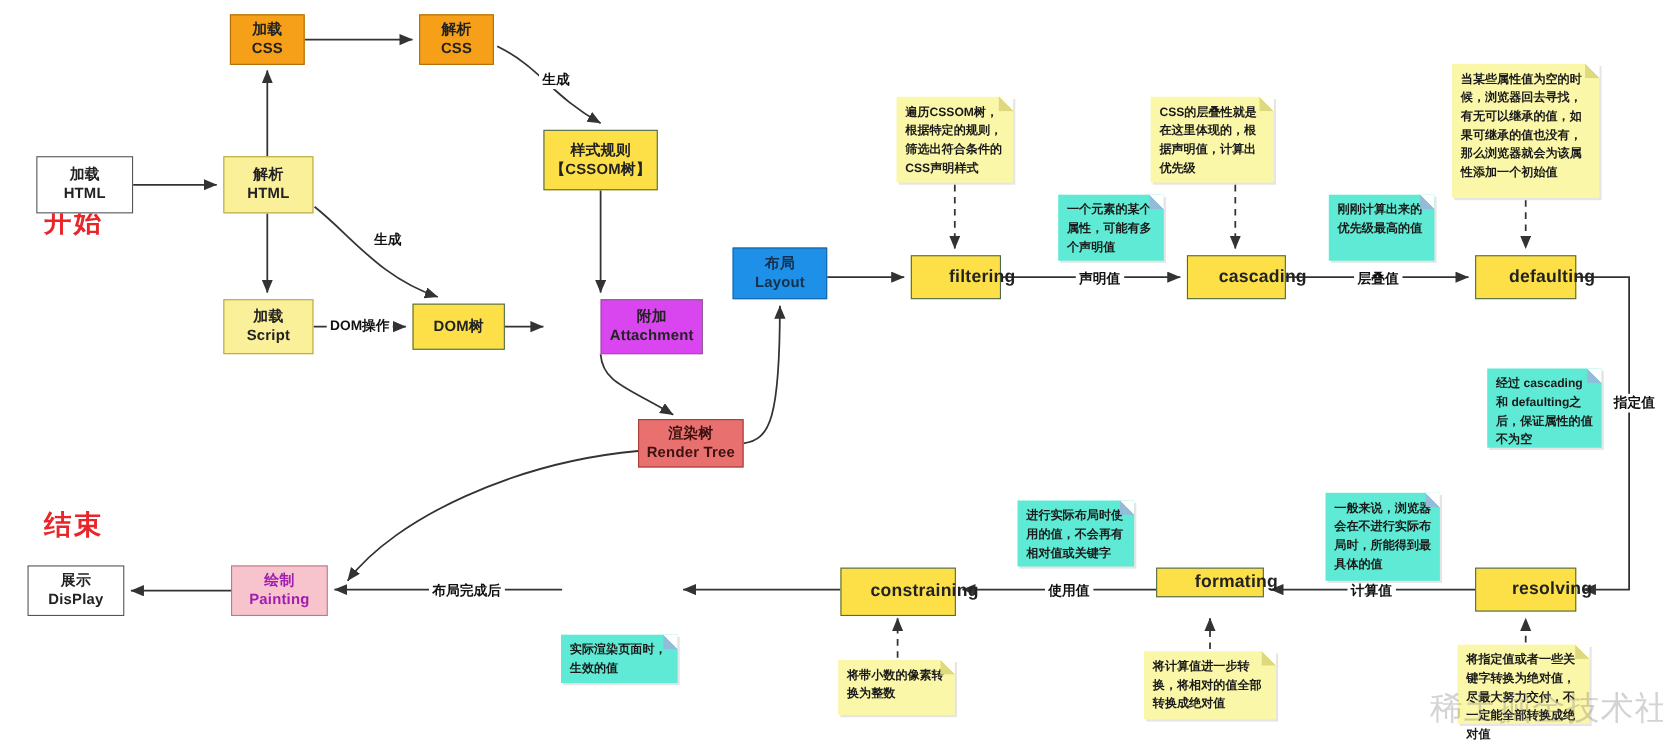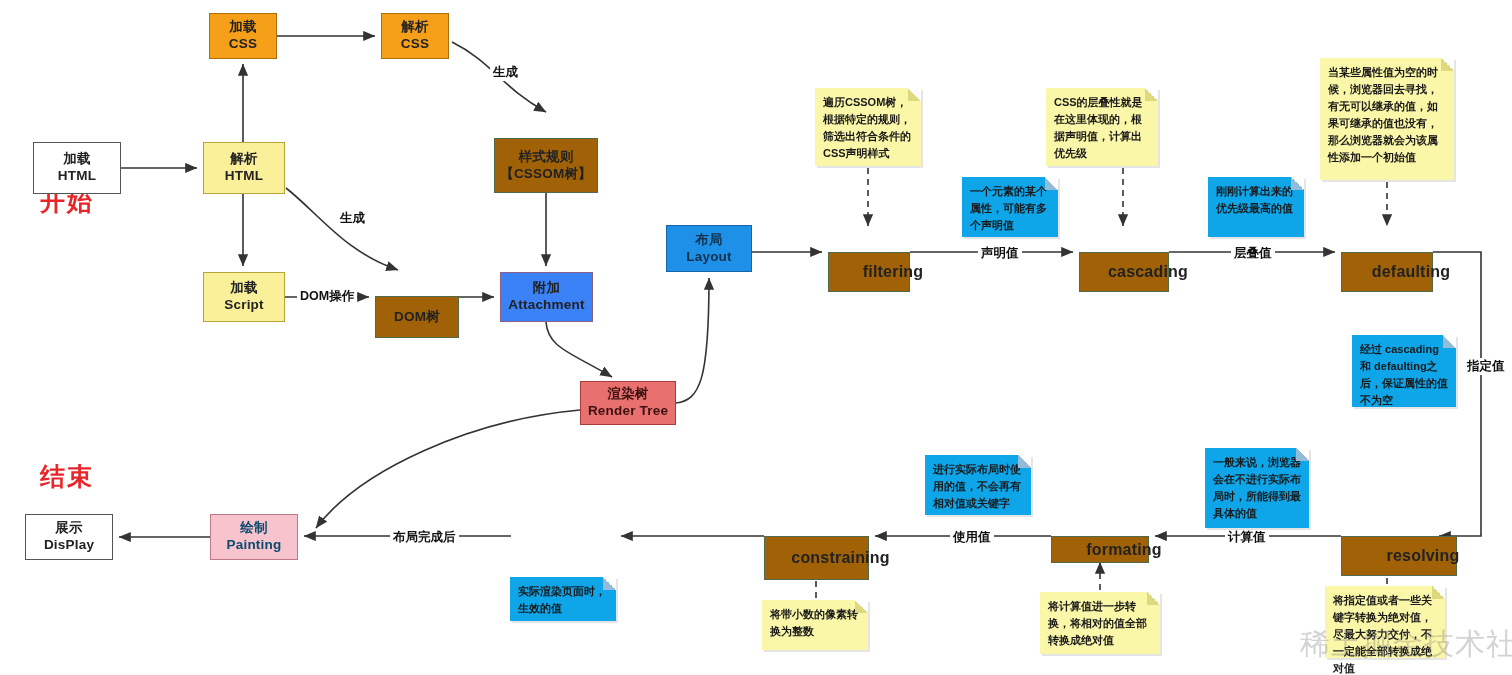--- a/index.html
+++ b/index.html
@@ -9,41 +9,41 @@
   svg.wires{position:absolute;left:0;top:0;width:1512px;height:675px;pointer-events:none;}
 
   .node{position:absolute;box-sizing:border-box;display:flex;flex-direction:column;
         align-items:center;justify-content:center;text-align:center;
         border:1.5px solid #555;font-size:13.5px;font-weight:bold;line-height:1.25;
         color:#222;letter-spacing:.2px;}
   .node .l2{font-weight:bold;}
   .n-white{background:#ffffff;border-color:#555;}
   .n-orange{background:#f6a01a;border-color:#b06d00;color:#222;}
   .n-yellow{background:#fbf09a;border-color:#b5a63c;}
-  .n-green{background:#a16207;border-color:#4f6b4b;margin-top:20px;}
-  .n-purple{background:#3b82f6;border-color:#8a5f8a;}
+  .n-green{background:#fde047;border-color:#4f6b4b;}
+  .n-purple{background:#d946ef;border-color:#8a5f8a;margin-left:46px;}
   .n-blue{background:#1e90e8;border-color:#1565a8;color:#14324d;}
   .n-red{background:#e8716f;border-color:#a93b39;color:#3c1110;}
-  .n-pink{background:#f7c3cd;border-color:#c07888;color:#0c4a6e;}
+  .n-pink{background:#f7c3cd;border-color:#c07888;color:#a21caf;}
 
   .node.latin{font-family:"Liberation Sans","DejaVu Sans",sans-serif;}
   .node.big{font-size:16px;font-weight:bold;padding-left:48px;}
 
   .edge-label{position:absolute;font-size:12.5px;font-weight:bold;color:#111;
       background:#fff;padding:0 3px;white-space:nowrap;}
 
   .marker{position:absolute;font-size:25px;font-weight:bold;color:#e8262a;
       letter-spacing:2px;}
 
   .note{position:absolute;box-sizing:border-box;font-size:11px;line-height:1.55;
         color:#1a1a1a;padding:6px 7px 6px 8px;font-weight:bold;}
   .note .fold{position:absolute;right:0;top:0;width:13px;height:13px;}
   .note-yellow{background:#fbf7a8;}
   .note-yellow .fold{background:linear-gradient(225deg,#ffffff 0 50%,#ded97f 50% 100%);}
-  .note-blue{background:#0ea5e9;}
+  .note-blue{background:#5eead4;}
   .note-blue .fold{background:linear-gradient(225deg,#ffffff 0 50%,#93bcd8 50% 100%);}
   .note-shadow{box-shadow:2px 2px 0 rgba(0,0,0,.10);}
 
   .watermark{position:absolute;font-size:30px;color:rgba(120,120,120,.33);
      font-weight:normal;letter-spacing:1px;white-space:nowrap;}
 </style>
 </head>
 <body>
 
 <div id="stage">
@@ -166,21 +166,21 @@
   </div>
 
   <div class="node n-green big latin" style="left:1079px;top:232px;width:90px;height:40px">
     <span>cascading</span>
   </div>
 
   <div class="node n-green big latin" style="left:1341px;top:232px;width:92px;height:40px">
     <span>defaulting</span>
   </div>
 
-  <div class="node n-green big latin" style="left:1341px;top:516px;width:116px;height:40px">
+  <div class="node n-green big latin" style="left:1341px;top:516px;width:92px;height:40px">
     <span>resolving</span>
   </div>
 
   <div class="node n-green big latin" style="left:1051px;top:516px;width:98px;height:27px">
     <span>formating</span>
   </div>
 
   <div class="node n-green big latin" style="left:764px;top:516px;width:105px;height:44px">
     <span>constraining</span>
   </div>

